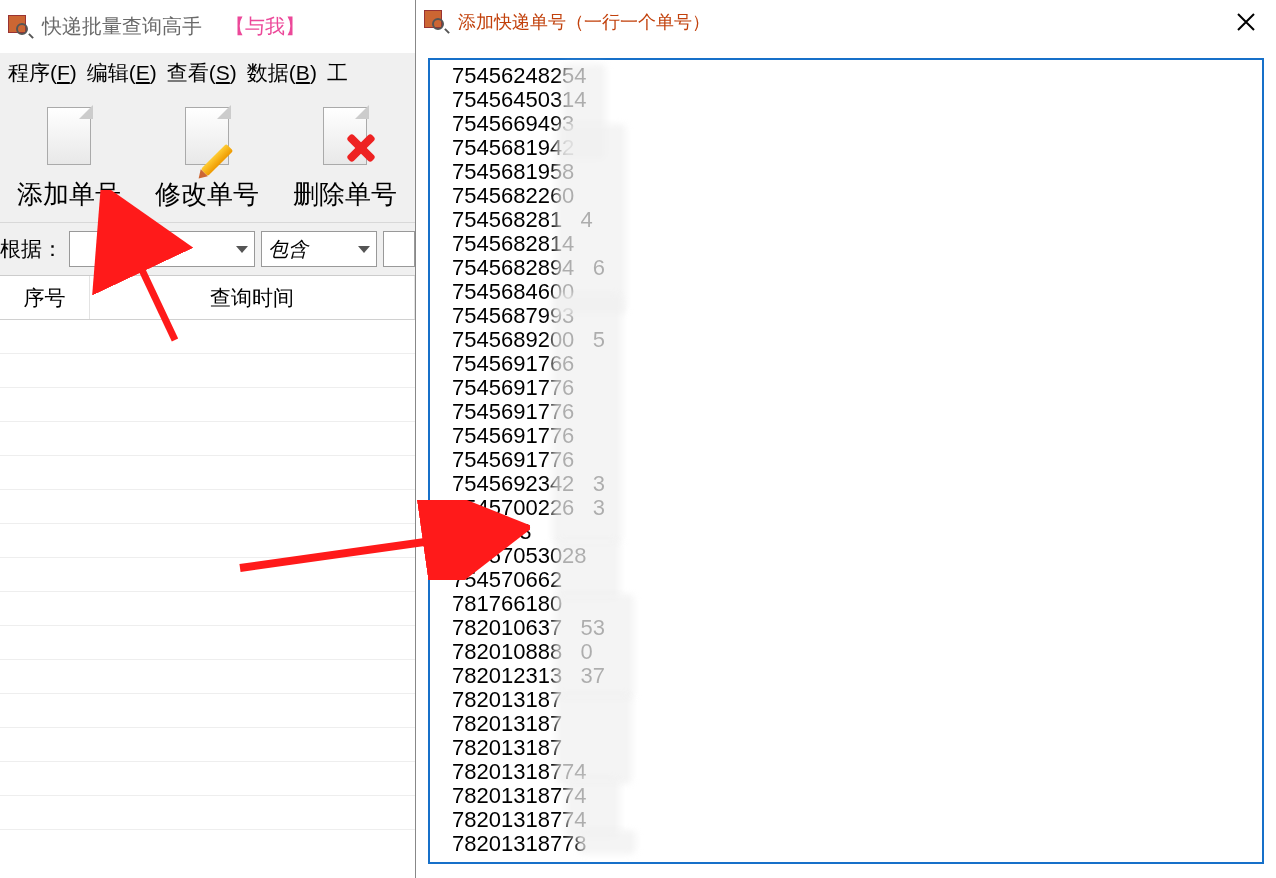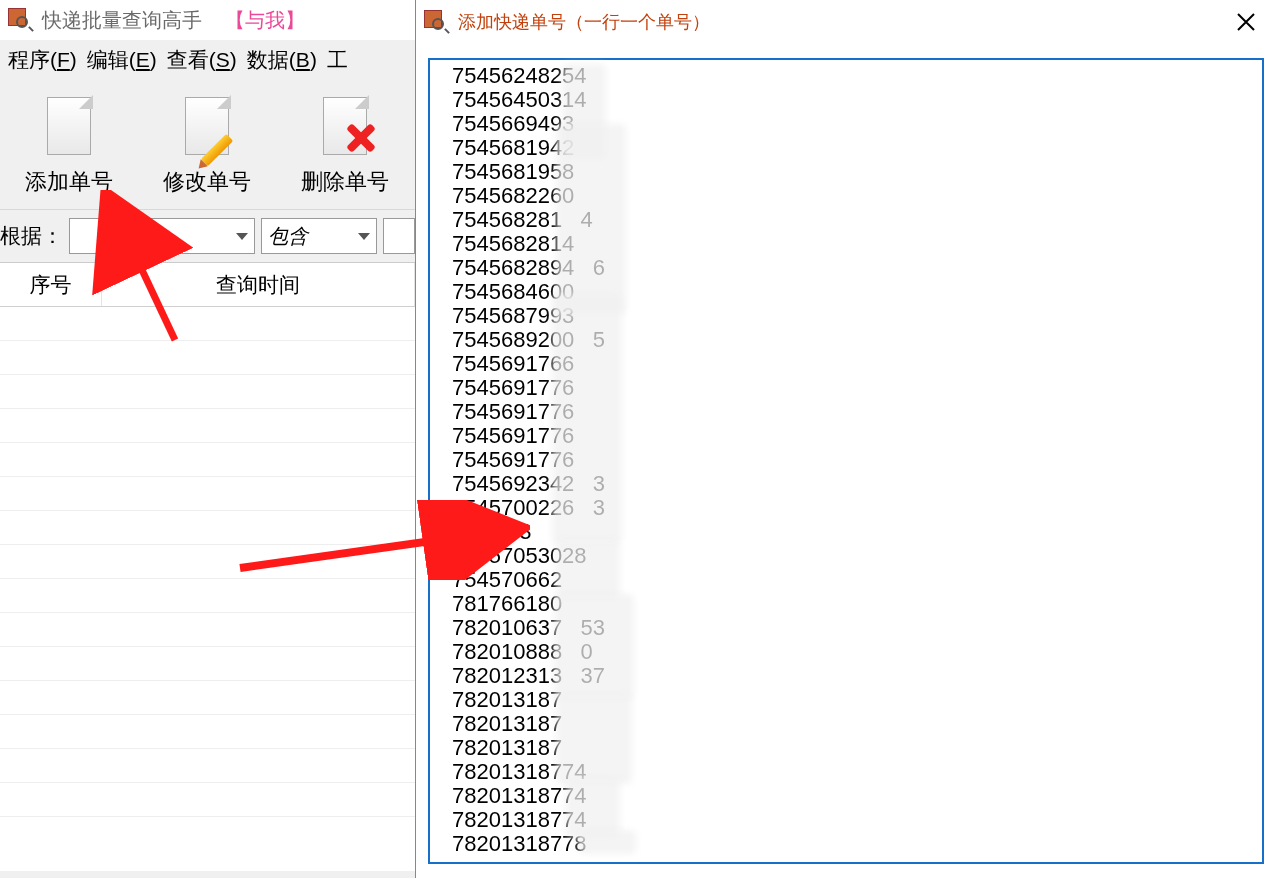--- a/index.html
+++ b/index.html
@@ -17,21 +17,21 @@
       position: absolute;
       left: 0;
       top: 0;
       width: 415px;
       height: 878px;
       background: #f0f0f0;
     }
     .main-titlebar {
       display: flex;
       align-items: center;
-      height: 40px;
+      height: 53px;
       padding: 11px 8px;
       background: #fff;
     }
     .app-icon {
       width: 24px;
       height: 24px;
       margin-right: 10px;
       position: relative;
     }
     .app-icon-bg {
@@ -135,21 +135,21 @@
     .red-x::before, .red-x::after {
       content: '';
       position: absolute;
       left: 14px; top: 0;
       width: 8px; height: 34px;
       background: #e22;
       border-radius: 3px;
     }
     .red-x::before { transform: rotate(45deg); }
     .red-x::after { transform: rotate(-45deg); }
-    .tool-label { font-size: 22px; color: #000; }
+    .tool-label { font-size: 26px; color: #000; }
     
     .filter-bar {
       display: flex;
       align-items: center;
       gap: 6px;
       padding: 8px 0;
       background: #f0f0f0;
       border-bottom: 1px solid #ccc;
     }
     .filter-label { font-size: 21px; }
@@ -190,21 +190,21 @@
       background: #fff;
       border-bottom: 1px solid #d0d0d0;
     }
     .th {
       font-size: 21px;
       display: flex;
       align-items: center;
       justify-content: center;
       border-right: 1px solid #e3e3e3;
     }
-    .th1 { width: 102px; }
+    .th1 { width: 90px; }
     .th2 { flex: 1; }
     .table-body .row {
       height: 34px;
       border-bottom: 1px solid #eee;
     }
     
     
     .dialog {
       position: absolute;
       left: 415px;

